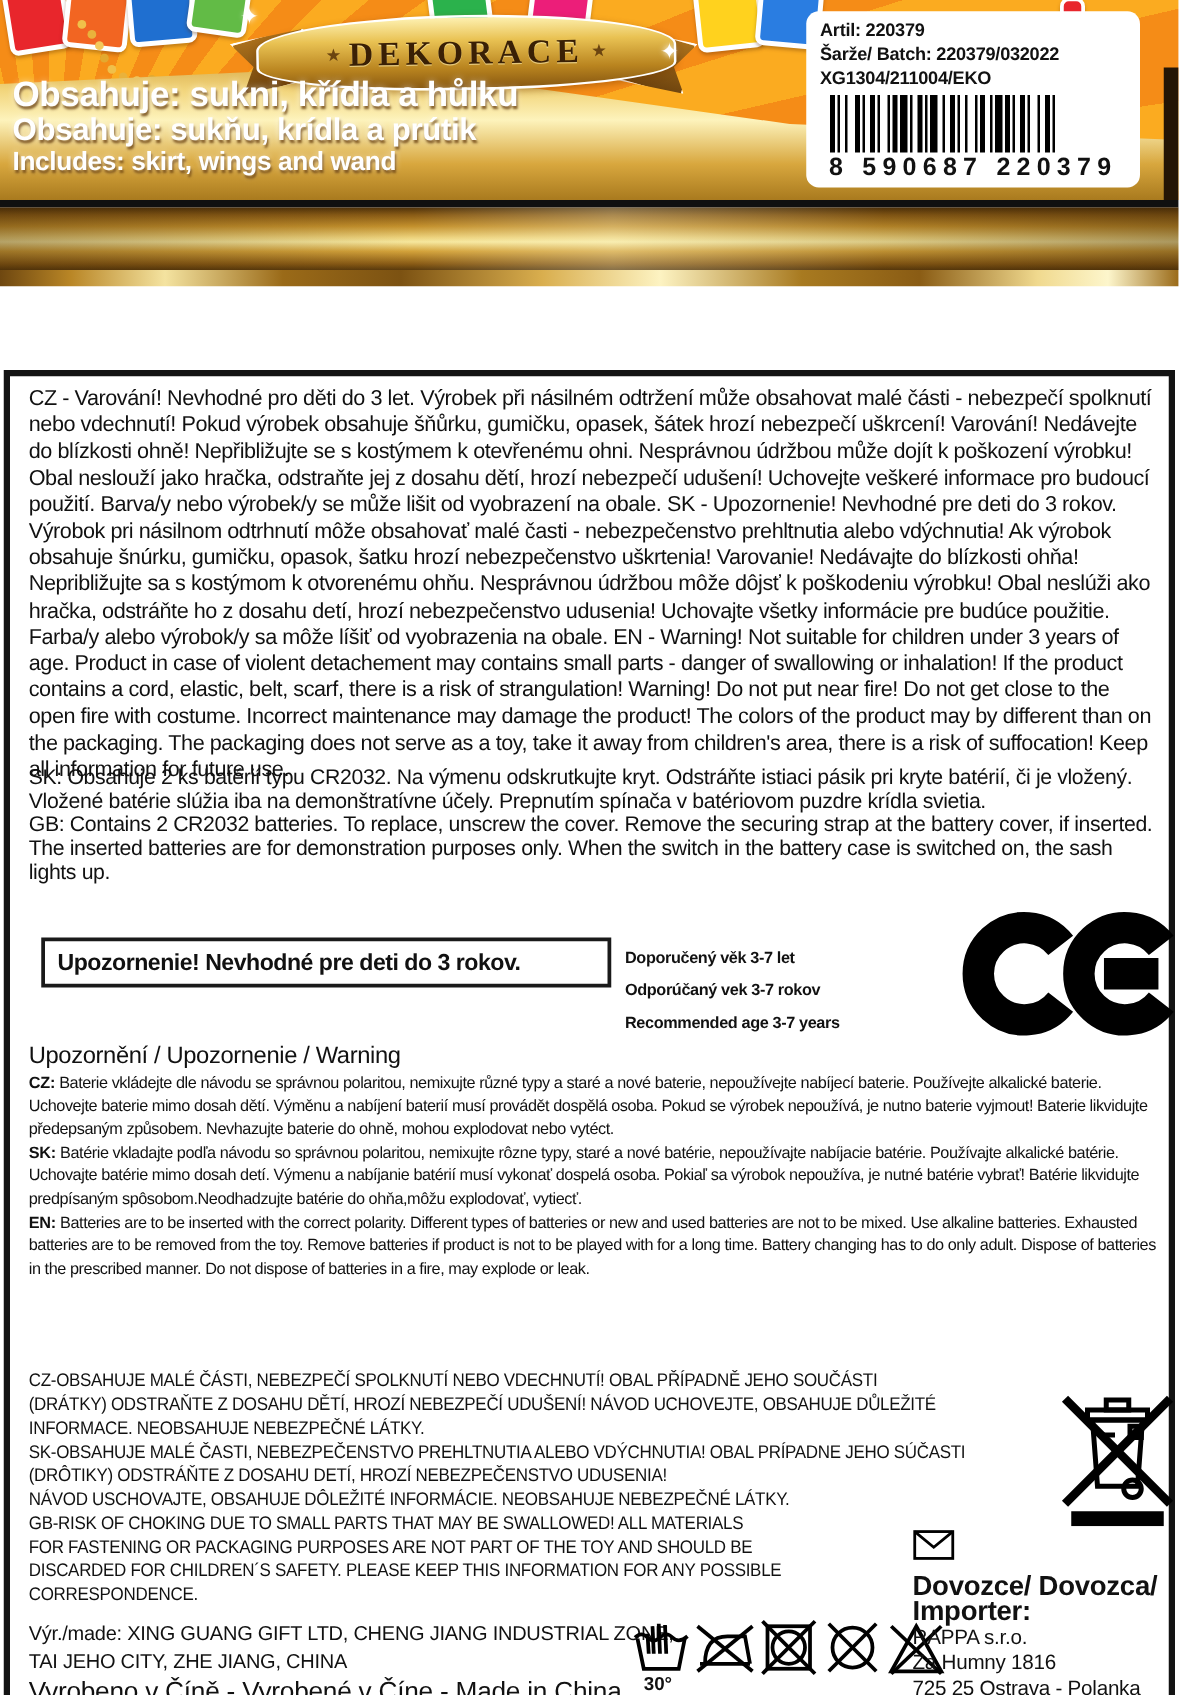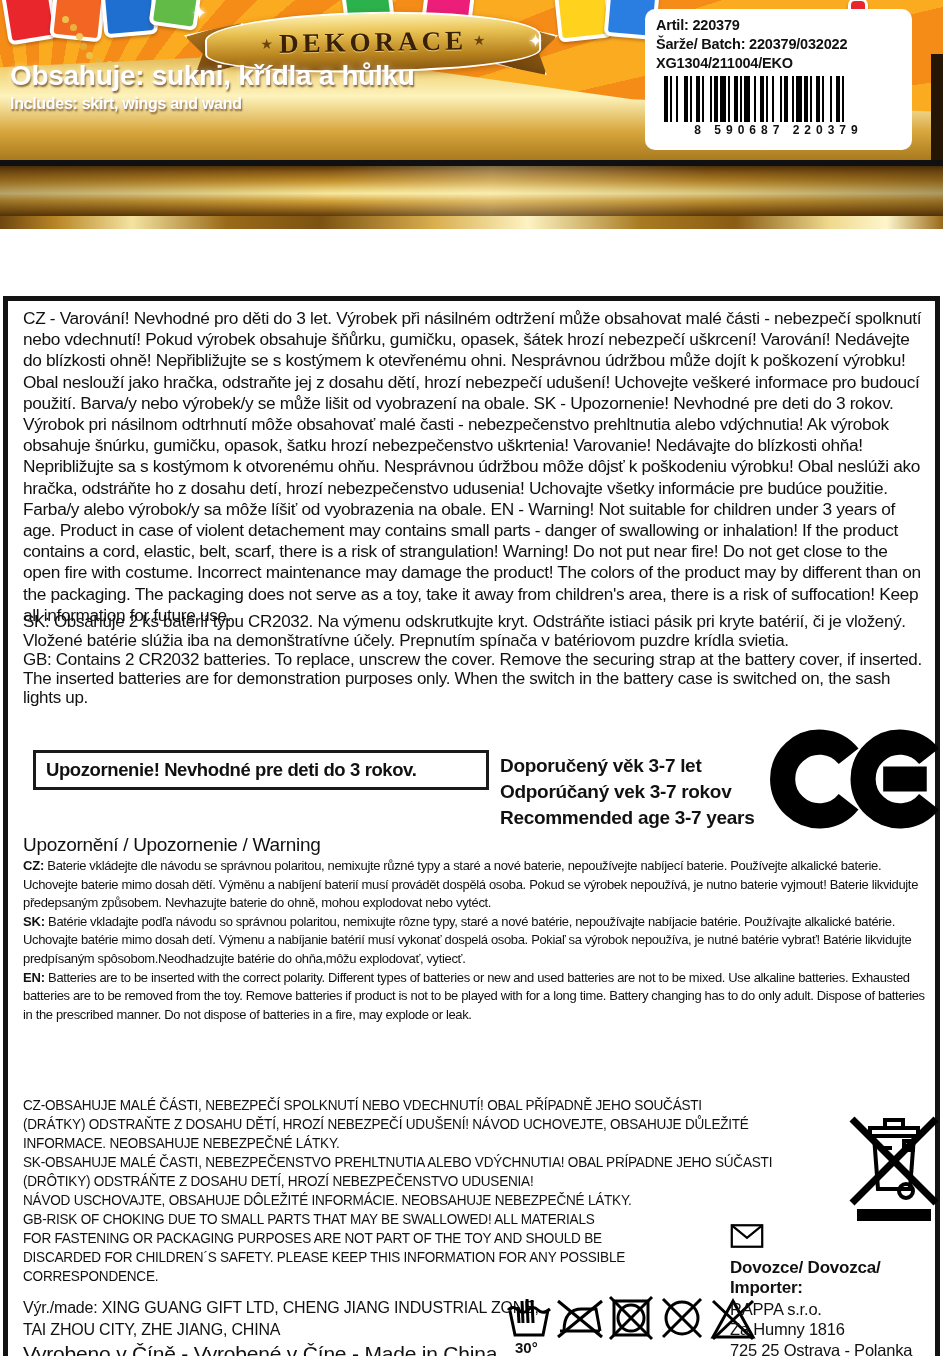--- a/index.html
+++ b/index.html
@@ -38,65 +38,65 @@
      display:flex;align-items:center;justify-content:center;}
   .ribbon-text{font-family:"Liberation Serif",serif;font-weight:bold;font-size:27px;letter-spacing:4px;
      color:#3a2005;text-shadow:0 1px 0 rgba(255,240,180,.6);}
   .ribbon-star{font-size:14px;color:#6b4410;margin:0 6px;letter-spacing:0;}
   .sparkle{position:absolute;color:#fff;font-size:18px;text-shadow:0 0 5px #fff;}
   .sp1{left:192px;top:2px;} .sp2{left:528px;top:30px;}
   .contains{position:absolute;left:10px;top:60px;color:#fff;font-weight:bold;
      text-shadow:0 0 6px rgba(255,255,255,.55),1px 2px 2px rgba(100,55,0,.9);letter-spacing:-0.3px;}
   .contains .l1{font-size:28px;line-height:31px;}
   .contains .l2{font-size:25px;line-height:26px;}
-  .contains .l3{font-size:16px;line-height:26px;}
+  .contains .l3{font-size:21px;line-height:26px;}
   .right-dark{position:absolute;right:0;top:54px;width:12px;height:106px;background:#241505;}
 
   .info-box{position:absolute;left:645px;top:9px;width:267px;height:141px;background:#fff;border-radius:10px;
      padding:7px 11px;box-sizing:border-box;}
   .info-line{font-weight:bold;font-size:14.5px;line-height:19px;letter-spacing:-0.2px;white-space:nowrap;}
   .barcode{margin-top:3px;}
   .bars{height:46px;display:flex;align-items:flex-start;padding-left:8px;}
   .bars div{height:100%;}
-  .barcode-digits{font-weight:bold;font-size:12px;letter-spacing:5px;text-align:center;margin-top:1px;white-space:nowrap;}
+  .barcode-digits{font-weight:bold;font-size:20px;letter-spacing:5px;text-align:center;margin-top:1px;white-space:nowrap;}
 
   .banner-divider{position:absolute;left:0;top:160px;width:943px;height:6px;background:#101010;}
   .gold-band{position:absolute;left:0;top:166px;width:943px;height:50px;
      background:linear-gradient(90deg,rgba(60,35,5,.35) 0%,rgba(255,255,240,0) 35%,rgba(255,255,230,.28) 52%,rgba(60,35,5,.15) 75%,rgba(60,35,5,.4) 100%),
        linear-gradient(180deg,#4f320a 0%,#8a5c16 12%,#c3902c 30%,#ecd27c 48%,#f6e79d 55%,#d3a23a 70%,#8a5c16 90%,#5a3a0c 100%);}
   .gold-strip{position:absolute;left:0;top:216px;width:943px;height:13px;
      background:linear-gradient(90deg,#6e4710 0%,#b98626 6%,#f4e3a0 14%,#9a6a18 24%,#7c5212 34%,#d9ae4e 46%,#fdf3c2 56%,#a87a20 68%,#8a5c14 78%,#f0d98e 88%,#fdf6cc 94%,#9a6a18 100%);}
 
   
   .main-box{position:absolute;left:3px;top:296px;width:937px;height:1070px;border:5px solid #131313;
      box-sizing:border-box;background:#fff;}
   .warning-par{position:absolute;left:15px;top:7px;width:902px;font-size:17.3px;line-height:21.2px;
      letter-spacing:-0.35px;}
   .battery-info{position:absolute;left:15px;top:311px;width:906px;font-size:17px;line-height:19px;
      letter-spacing:-0.3px;}
   .age-box{position:absolute;left:25px;top:449px;width:456px;box-sizing:border-box;border:3px solid #1a1a1a;
      padding:5px 10px;font-weight:bold;font-size:18.5px;line-height:24px;letter-spacing:-0.4px;white-space:nowrap;}
-  .age-text{position:absolute;left:492px;top:452px;font-weight:bold;font-size:19px;line-height:26px;
+  .age-text{position:absolute;left:492px;top:452px;font-weight:bold;font-size:13px;line-height:26px;
      letter-spacing:-0.3px;white-space:nowrap;}
   .ce{position:absolute;left:757px;top:425px;width:176px;height:106px;}
   .bw-heading{position:absolute;left:15px;top:533px;font-weight:normal;font-size:19px;letter-spacing:-0.3px;}
   .battery-warning{position:absolute;left:15px;top:556px;width:906px;font-size:13px;line-height:18.6px;
      letter-spacing:-0.35px;}
   .battery-warning b{letter-spacing:-0.2px;}
   .caps-warning{position:absolute;left:15px;top:795px;width:720px;}
   .caps-line{font-size:14.6px;line-height:19px;letter-spacing:-0.25px;white-space:nowrap;
      transform:scaleX(0.93);transform-origin:left center;}
   .weee{position:absolute;left:836px;top:790px;width:100px;height:130px;}
   .manufacturer{position:absolute;left:15px;top:996px;font-size:16px;line-height:22px;letter-spacing:-0.2px;}
   .made-in{font-size:21px;letter-spacing:-0.2px;margin-top:2px;}
   .care-row{position:absolute;left:497px;top:992px;display:flex;gap:3px;align-items:flex-start;}
   .care-temp{position:absolute;left:507px;top:1038px;font-weight:bold;font-size:15px;}
   .importer{position:absolute;left:722px;top:922px;width:210px;font-size:16.5px;line-height:20.5px;
      letter-spacing:-0.2px;}
-  .importer .imp-label{font-weight:bold;margin-top:4px;font-size:17px;}
+  .importer .imp-label{font-weight:bold;margin-top:4px;font-size:22px;}
 </style>
 </head>
 <body>
 
 <div class="page">
 
   <div class="banner">
     <span class="logo-shape ls1"></span>
     <span class="logo-shape ls2"></span>
     <span class="logo-shape ls3"></span>
@@ -116,20 +116,21 @@
         <span class="ribbon-star">★</span>
         <span class="ribbon-text">DEKORACE</span>
         <span class="ribbon-star">★</span>
       </div>
     </div>
     <span class="sparkle sp1">✦</span>
     <span class="sparkle sp2">✦</span>
 
     <div class="contains">
       <div class="l1">Obsahuje: sukni, křídla a hůlku</div>
+      <div class="l2">Obsahuje: sukňu, krídla a prútik</div>
       <div class="l3">Includes: skirt, wings and wand</div>
     </div>
 
     <div class="right-dark"></div>
 
     <div class="info-box">
       <div class="info-line">Artil: 220379</div>
       <div class="info-line">Šarže/ Batch: 220379/032022</div>
       <div class="info-line">XG1304/211004/EKO</div>
       <div class="barcode">
@@ -263,21 +264,21 @@
         <g stroke="#000" stroke-width="7">
           <line x1="8" y1="28" x2="92" y2="112"></line>
           <line x1="92" y1="28" x2="8" y2="112"></line>
         </g>
         <rect x="13" y="118" width="74" height="12" fill="#000"></rect>
       </svg>
     </div>
 
     <div class="manufacturer">
       <div>Výr./made:  XING GUANG GIFT LTD, CHENG JIANG INDUSTRIAL ZONE,</div>
-      <div>TAI ZHOU CITY, ZHE JIANG, CHINA</div>
+      <div>TAI JEHO CITY, ZHE JIANG, CHINA</div>
       <div class="made-in">Vyrobeno v Číně - Vyrobené v Číne - Made in China</div>
     </div>
 
     <div class="care-row">
       <svg width="48" height="48" viewBox="0 0 48 48">
         <g fill="none" stroke="#000" stroke-width="3">
           <path d="M3 17 Q8 12 13 17 Q18 22 23 17 Q28 12 33 17 Q38 22 45 16"></path>
           <path d="M5 18 L10 42 L38 42 L43 17"></path>
           <line x1="17" y1="8" x2="18" y2="30"></line>
           <line x1="22" y1="6" x2="23" y2="30"></line>

